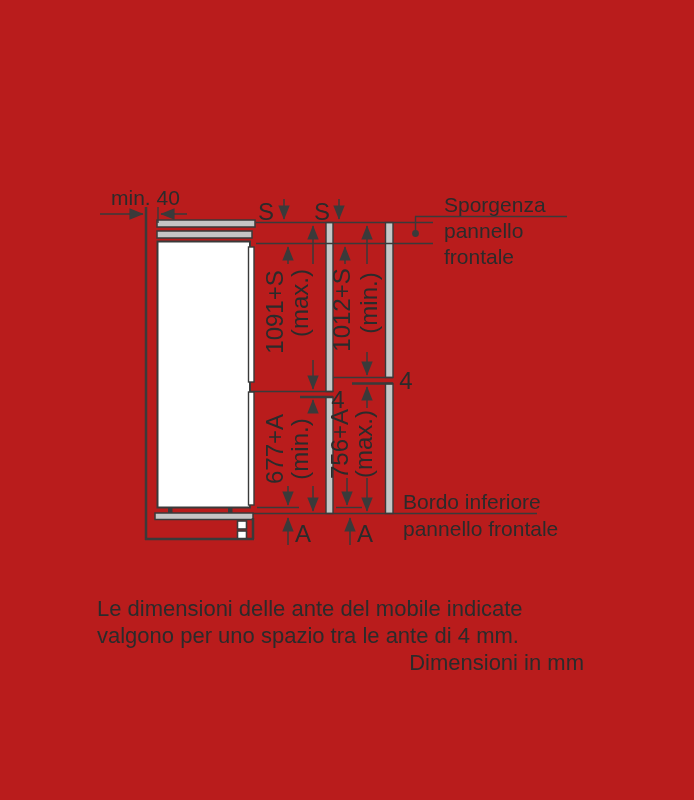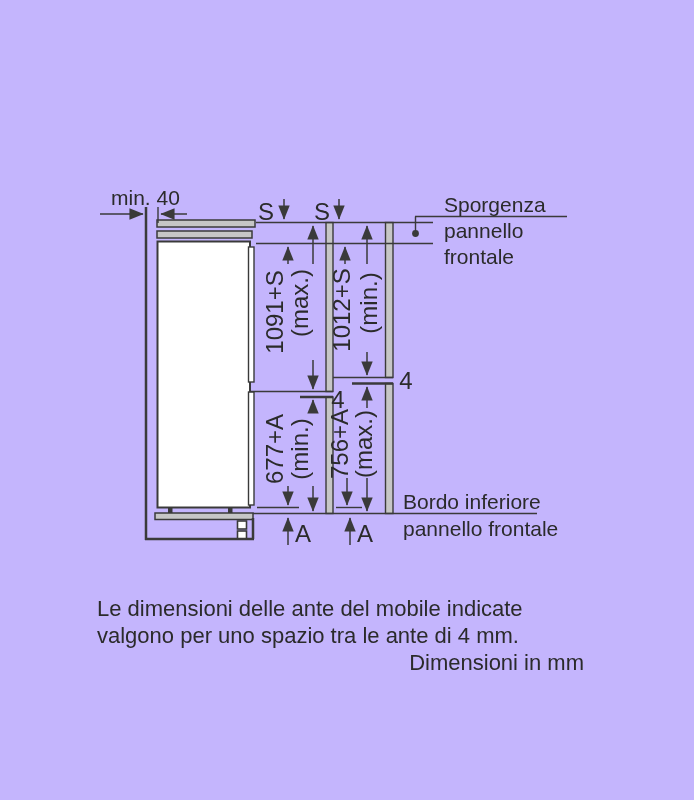--- a/index.html
+++ b/index.html
@@ -1,16 +1,16 @@
 <!DOCTYPE html>
 <html><head>
 <meta charset="utf-8">
 <style>
   html,body{margin:0;padding:0;background:#ffffff;}
-  .stage{position:relative;width:694px;height:800px;background:#c4b5fd;overflow:hidden;
+  .stage{position:relative;width:694px;height:800px;background:#b91c1c;overflow:hidden;
          font-family:"Liberation Sans",sans-serif;}
   svg{position:absolute;left:0;top:0;}
   text{fill:#2b2b2b;font-family:"Liberation Sans",sans-serif;}
   .lbl{font-size:21px;}
   .dim{font-size:24px;}
   .note{font-size:22px;}
   .ln{stroke:#3a3a3a;fill:none;}
   .thin{stroke-width:1.4;}
   .med{stroke-width:1.6;}
   .thick{stroke-width:2.5;}

